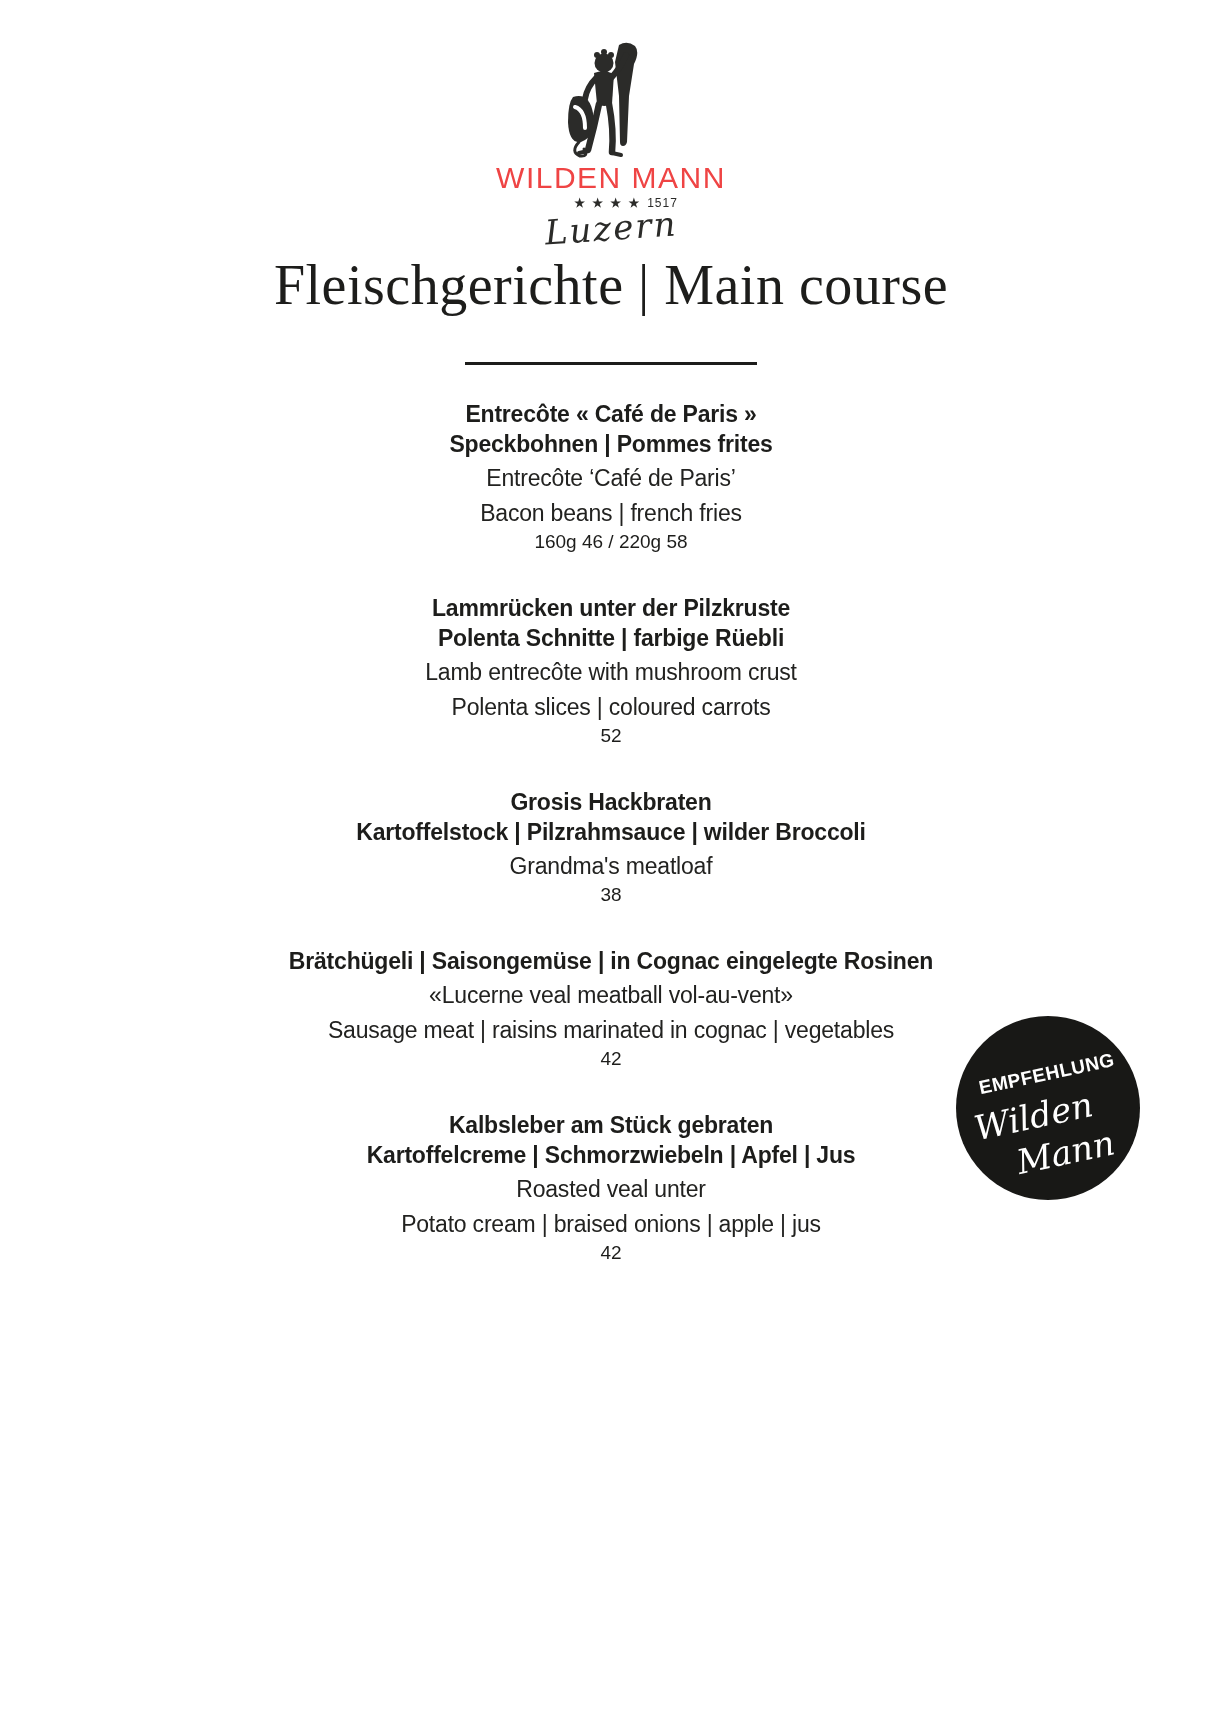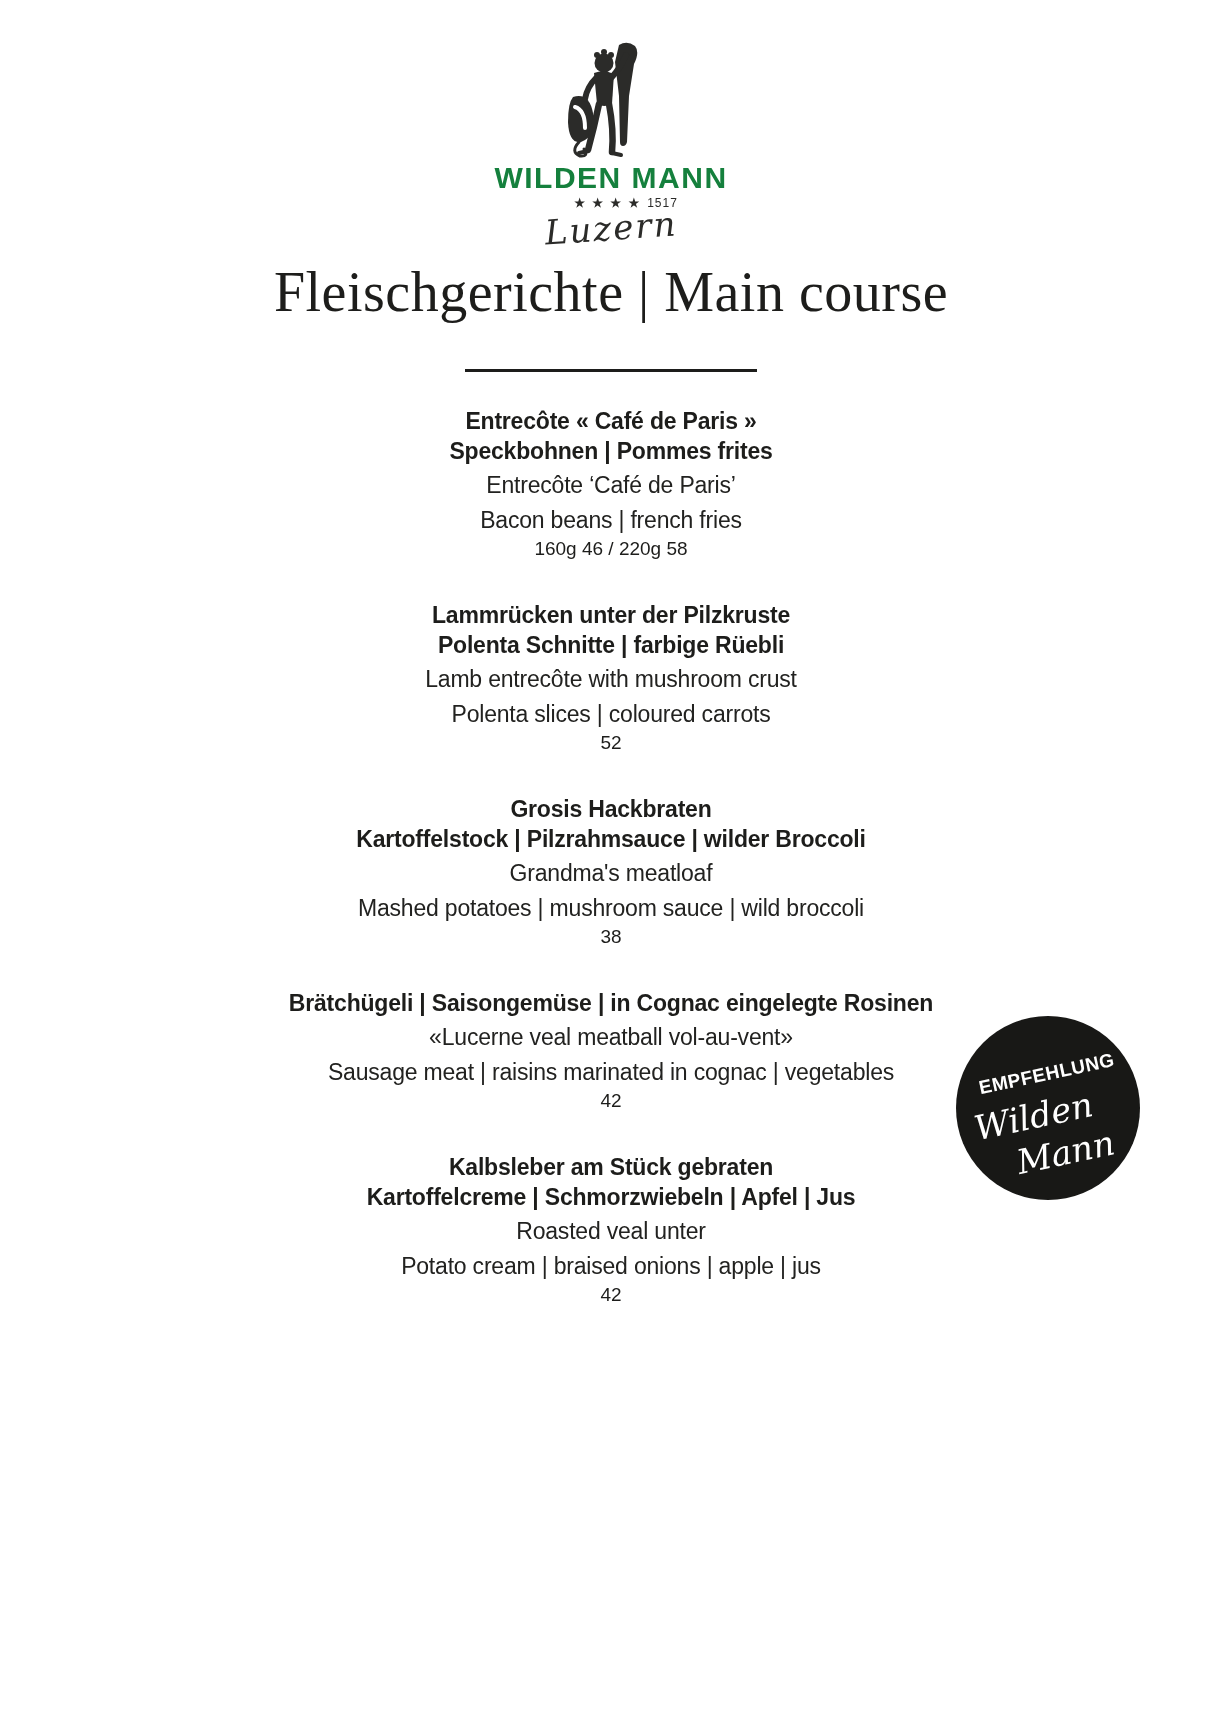--- a/index.html
+++ b/index.html
@@ -17,24 +17,24 @@
     inset: 0;
     text-align: center;
     padding-top: 42px;
     box-sizing: border-box;
   }
   
   .logo-statue { display: block; margin: 0 auto; }
   .brand {
     margin-top: 2px;
     font-size: 30px;
-    font-weight: bold;
+    font-weight: normal;
     letter-spacing: 1.5px;
     line-height: 32px;
-    color: #15803d;
+    color: #ef4444;
   }
   .stars-line {
     margin-top: 2px;
     font-size: 12px;
     line-height: 14px;
     color: #2b2b29;
     letter-spacing: 2px;
     font-weight: bold;
     padding-left: 30px;
   }
@@ -43,21 +43,21 @@
     font-family: "DejaVu Serif", serif;
     font-style: italic;
     font-size: 34px;
     line-height: 36px;
     color: #2b2b29;
     transform: rotate(-4deg);
     letter-spacing: 2px;
   }
   
   .page-title {
-    margin-top: 15px;
+    margin-top: 8px;
     font-family: "Liberation Serif", serif;
     font-weight: normal;
     font-size: 56px;
     line-height: 62px;
     letter-spacing: 0.5px;
   }
   .title-rule {
     width: 292px;
     height: 3px;
     background: #1d1d1b;
@@ -156,21 +156,20 @@
       <div class="dish-de">Polenta Schnitte | farbige Rüebli</div>
       <div class="dish-en">Lamb entrecôte with mushroom crust</div>
       <div class="dish-en">Polenta slices | coloured carrots</div>
       <div class="dish-price">52</div>
     </section>
 
     <section class="menu-item">
       <div class="dish-de">Grosis Hackbraten</div>
       <div class="dish-de">Kartoffelstock | Pilzrahmsauce | wilder Broccoli</div>
       <div class="dish-en">Grandma's meatloaf</div>
-      <div class="dish-en">Mashed potatoes | mushroom sauce | wild broccoli</div>
       <div class="dish-price">38</div>
     </section>
 
     <section class="menu-item">
       <div class="dish-de">Brätchügeli | Saisongemüse | in Cognac eingelegte Rosinen</div>
       <div class="dish-en">«Lucerne veal meatball vol-au-vent»</div>
       <div class="dish-en">Sausage meat | raisins marinated in cognac | vegetables</div>
       <div class="dish-price">42</div>
     </section>
 

